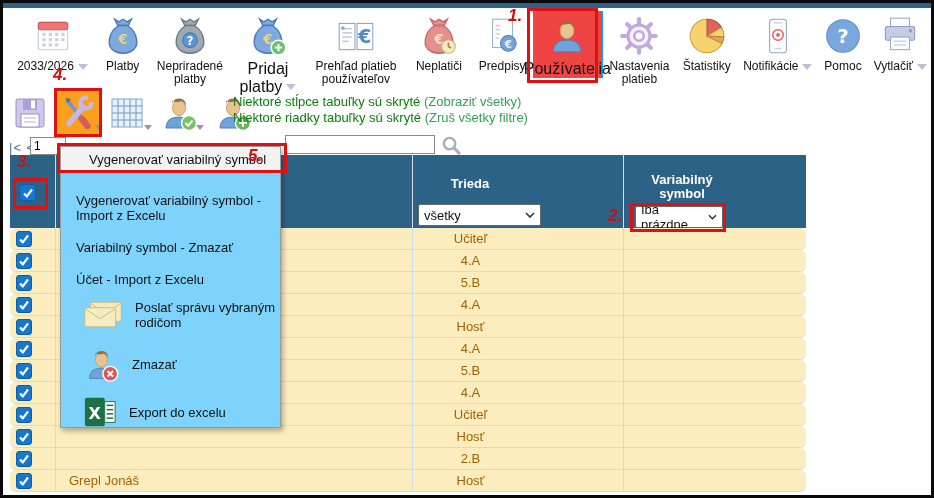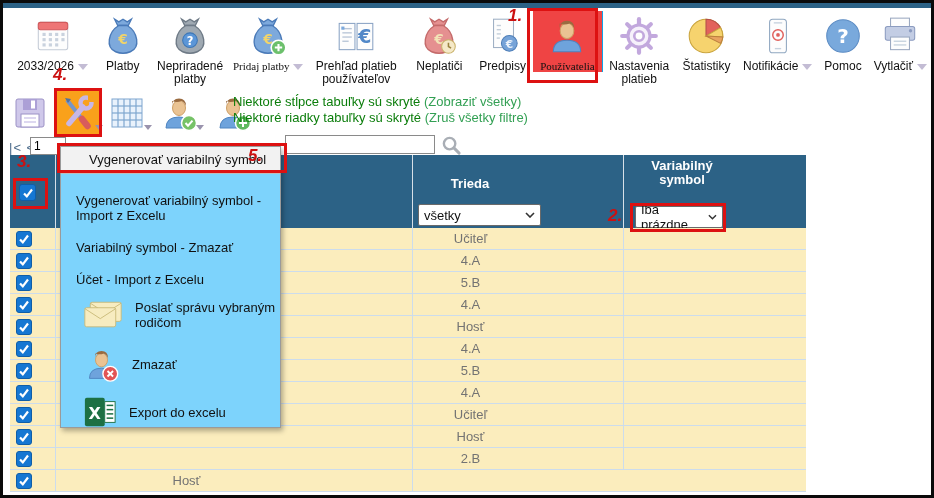--- a/index.html
+++ b/index.html
@@ -9,21 +9,21 @@
            border:3px solid #0a0a0a; overflow:hidden; }
   .topstrip { position:absolute; left:0; top:0; right:0; height:5px; background:#2c6286; }
 
   
   .toolbar1 { position:absolute; left:0; top:5px; right:0; height:84px; background:#fff;
               display:flex; align-items:flex-start; padding:3px 0 0 8px; gap:2px; }
   .tb-item { display:flex; flex-direction:column; align-items:center; cursor:pointer; padding-top:2px; }
   .tb-icon { height:46px; display:flex; align-items:center; justify-content:center; }
   .tb-icon svg { width:42px; height:42px; }
   .tb-label { font-size:12px; color:#111; text-align:center; line-height:1.1; margin-top:1px; white-space:pre-line; }
-  .tb-label.small { font-size:11px;font-family:Liberation Serif, serif; }
+  .tb-label.small { font-size:16px; }
   .tb-item.active { background:#ef4444; border-right:1px solid #0ea5e9; }
   .dd-arrow { display:inline-block; width:0; height:0; border-left:5px solid transparent;
               border-right:5px solid transparent; border-top:6px solid #c3bcd4; margin-left:4px; vertical-align:middle; }
 
   
   .t2-icon { position:absolute; width:42px; height:43px; display:flex; align-items:center; justify-content:center; cursor:pointer; }
   .t2-icon svg { width:40px; height:40px; }
   .t2-icon .mini-arrow { position:absolute; right:-4px; bottom:4px; width:0; height:0;
       border-left:4px solid transparent; border-right:4px solid transparent; border-top:5px solid #9a93ad; }
   .tools-tile { background:#f9a11b; }
@@ -45,21 +45,21 @@
   .hsep { position:absolute; top:0; bottom:0; width:1px; background:#d7e0e8; }
   .hlabel { position:absolute; color:#fff; font-weight:bold; font-size:13px; text-align:center; line-height:14px; }
   .sel { position:absolute; height:22px; background:#fff; border:1px solid #6a6a6a; border-radius:2px;
          display:flex; align-items:center; justify-content:space-between; padding:0 5px; font-size:13px; color:#111; cursor:pointer; }
   .sel svg { width:10px; height:6px; margin-left:6px; }
   .cbx { display:inline-flex; width:17px; height:17px; background:#1577d2; border:1px solid #0f5ea8; border-radius:3px;
          align-items:center; justify-content:center; cursor:pointer; }
   .cbx svg { width:12px; height:12px; }
   .tbody { position:absolute; left:0; top:73px; width:796px; }
   .trow { display:grid; grid-template-columns:45px 357px 211px 183px; height:22px; background:#fbedbd;
-          border-bottom:1px solid #ccdcec; font-size:13px; color:#737373; }
+          border-bottom:1px solid #ccdcec; font-size:13px; color:#a16207;border-radius:6px; }
   .cell { display:flex; align-items:center; border-left:1px solid #ccdcec; overflow:hidden; }
   .cell:first-child { border-left:none; }
   .c-cb { padding-left:6px; }
   .c-cb .cbx { width:16px; height:16px; }
   .c-name { padding-left:13px; }
   .c-trieda { justify-content:center; padding-right:95px; }
   .c-vs { justify-content:center; padding-right:65px; }
 
   
   .menu { position:absolute; left:57px; top:143px; width:221px; height:282px; background:#7dd3fc;
@@ -356,21 +356,21 @@
     <div class="thead">
       <div class="hsep" style="left:45px"></div>
       <div class="hsep" style="left:402px"></div>
       <div class="hsep" style="left:613px"></div>
       <span class="cbx" style="position:absolute;left:9px;top:29px">
         <svg viewBox="0 0 12 12">
             <path d="M2 6.5 l2.8 2.8 L10 2.5" fill="none" stroke="#fff" stroke-width="2.2"></path>
           </svg>
       </span>
       <div class="hlabel" style="left:402px;top:22px;width:211px;padding-right:95px">Trieda</div>
-      <div class="hlabel" style="left:613px;top:4px;width:183px;padding-right:65px">
+      <div class="hlabel" style="left:613px;top:18px;width:183px;padding-right:65px">
         <span style="display:inline-block;width:80px">Variabilný symbol</span>
       </div>
       <div class="sel" style="left:408px;top:49px;width:123px">
         <span>všetky</span>
         <svg viewBox="0 0 10 6">
             <path d="M1 1 L5 5 L9 1" fill="none" stroke="#333" stroke-width="1.6"></path>
           </svg>
       </div>
       <div class="sel" style="left:625px;top:51px;width:88px">
         <span>Iba prázdne</span>
@@ -524,20 +524,21 @@
     </div>
 
     <div class="trow">
       <div class="cell c-cb">
             <span class="cbx">
               <svg viewBox="0 0 12 12">
                 <path d="M2 6.5 l2.8 2.8 L10 2.5" fill="none" stroke="#fff" stroke-width="2.2"></path>
               </svg>
             </span>
           </div>
+      <div class="cell c-name">Grepl Jonáš</div>
       <div class="cell c-trieda">Hosť</div>
       <div class="cell c-vs"></div>
     </div>
   </div>
   </div>
 
   <div class="menu">
     <div class="mi mi-first" style="padding-left:28px">Vygenerovať variabilný symbol</div>
     <div class="mi mi-plain" style="margin-top:19px;width:205px">Vygenerovať variabilný symbol - Import z Excelu</div>
     <div class="mi mi-plain" style="margin-top:17px">Variabilný symbol - Zmazať</div>

